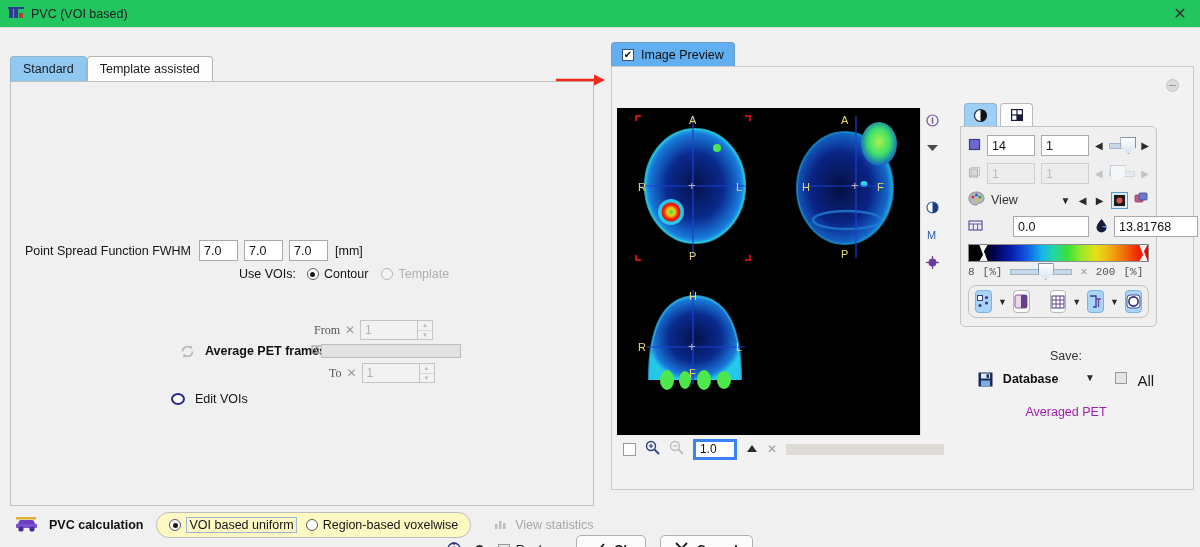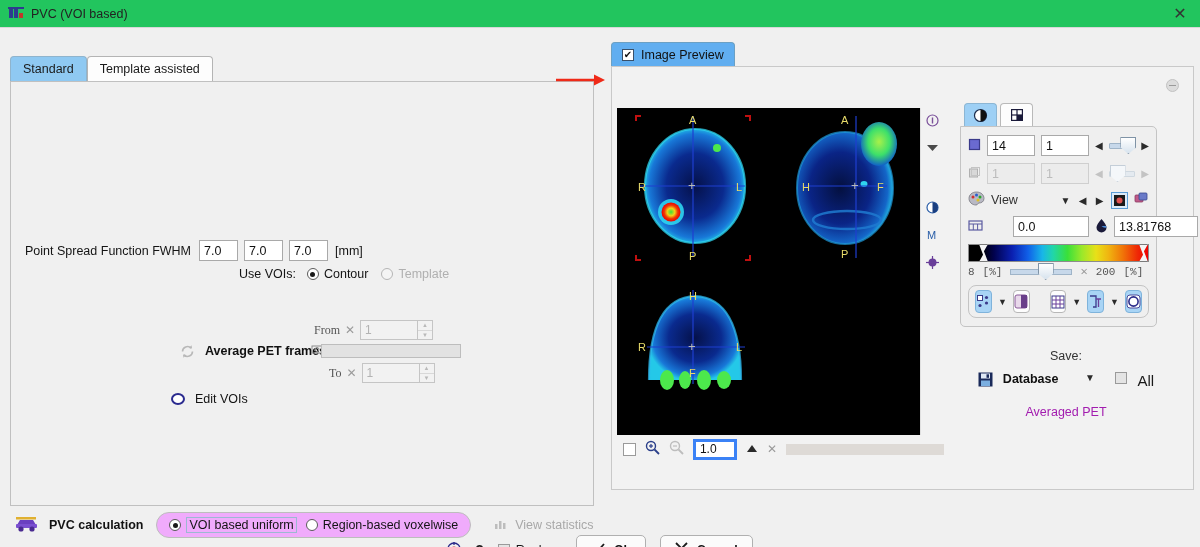--- a/index.html
+++ b/index.html
@@ -141,21 +141,21 @@
 
   
   .pvc-bar {
     position:absolute; left:14px; top:468px;
     display:flex; align-items:center; gap:9px;
   }
   .pvc-title { font-size:12.5px; font-weight:bold; color:#111; }
   .seg-group {
     display:flex; align-items:center; gap:9px;
     border:1px solid #bdbdbd; border-radius:14px;
-    background:#f0abfc; height:26px; padding:0 12px;
+    background:#fef9c3; height:26px; padding:0 12px;
     margin-left:4px;
   }
   .seg-item { display:flex; align-items:center; gap:5px; font-size:12.5px; color:#141414; cursor:pointer;}
   .seg-item .selbox { border:1px solid #9db8d2; padding:0 2px; }
   .view-stats {
     display:flex; align-items:center; gap:7px;
     font-size:12.5px; color:#a8a8a8; margin-left:14px;
   }
 
   

